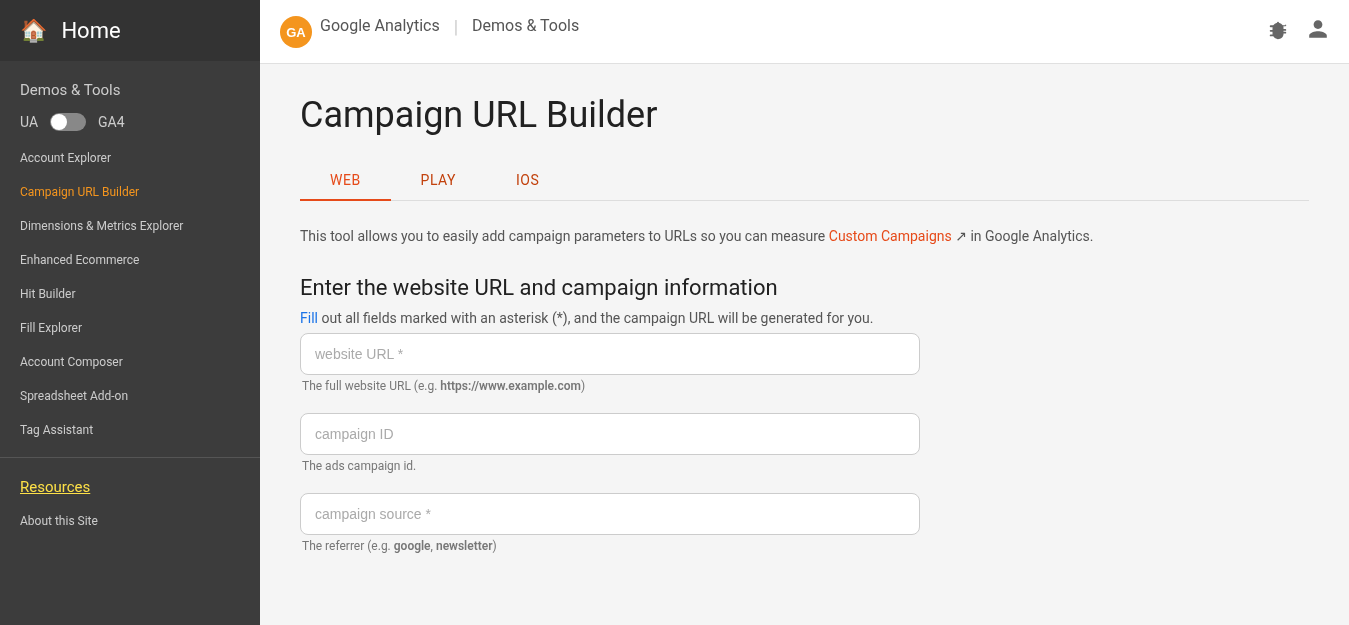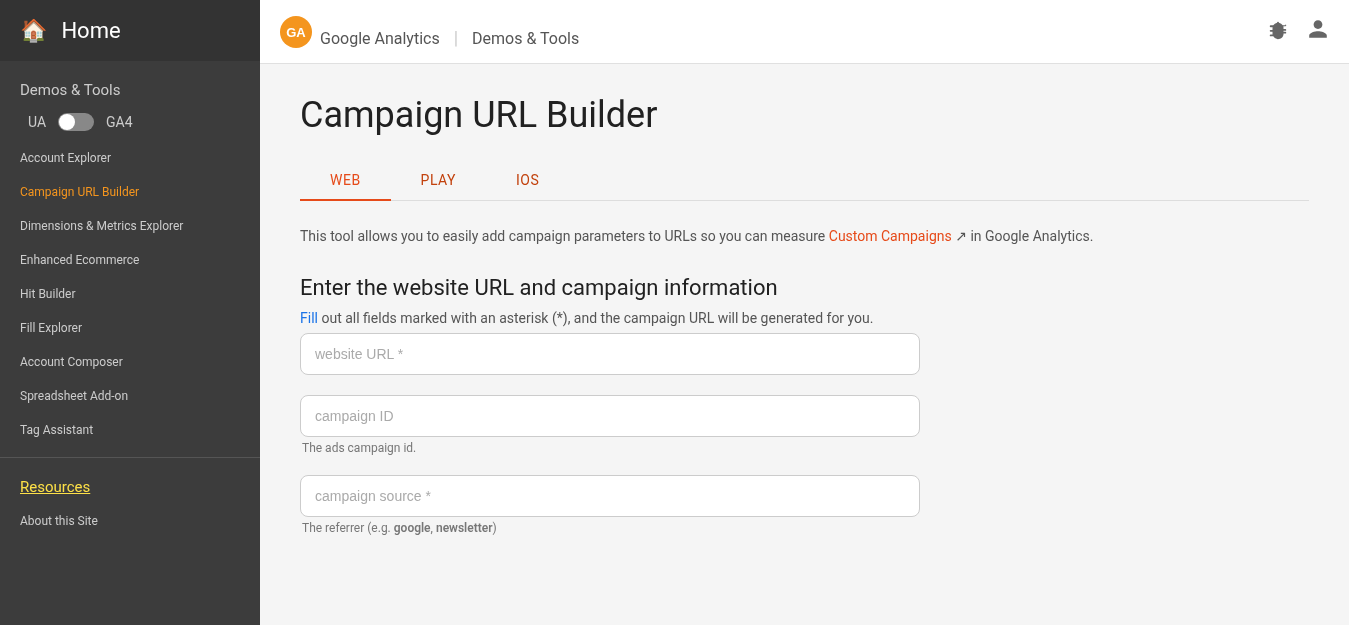--- a/index.html
+++ b/index.html
@@ -38,21 +38,21 @@
       font-size: 15px;
       color: #ccc;
       padding: 20px 20px 8px 20px;
       font-weight: 400;
     }
 
     .sidebar-toggle-row {
       display: flex;
       align-items: center;
       gap: 12px;
-      padding: 6px 20px 10px 28px;
+      padding: 6px 20px 10px 20px;
       font-size: 14px;
       color: #ccc;
     }
 
     .toggle {
       width: 36px;
       height: 18px;
       background: #888;
       border-radius: 9px;
       position: relative;
@@ -107,21 +107,21 @@
       display: flex;
       align-items: center;
       padding: 0 20px;
       height: 64px;
       border-bottom: 1px solid #e0e0e0;
       justify-content: space-between;
     }
 
     .topbar-brand {
       display: flex;
-      align-items: flex-end;
+      align-items: flex-start;
       gap: 8px;
       font-size: 16px;
       color: #555;
     }
 
     .ga-logo {
       width: 32px;
       height: 32px;
     }
 
@@ -319,20 +319,23 @@
     </p>
 
     <h2 class="section-title">Enter the website URL and campaign information</h2>
 
     <p class="section-subtitle">
       <span class="blue">Fill</span><span> out all fields marked with an asterisk (*), and the campaign URL will be generated for you.</span>
     </p>
 
     <div class="form-field">
       <input class="form-input" type="text" placeholder="website URL *" style="">
+      <div class="field-hint">
+        The full website URL (e.g. <strong>https://www.example.com</strong>)
+      </div>
     </div>
 
     <div class="form-field">
       <input class="form-input" type="text" placeholder="campaign ID" style="">
       <div class="field-hint">
         <span>The ads campaign id.</span>
       </div>
     </div>
 
     <div class="form-field">

